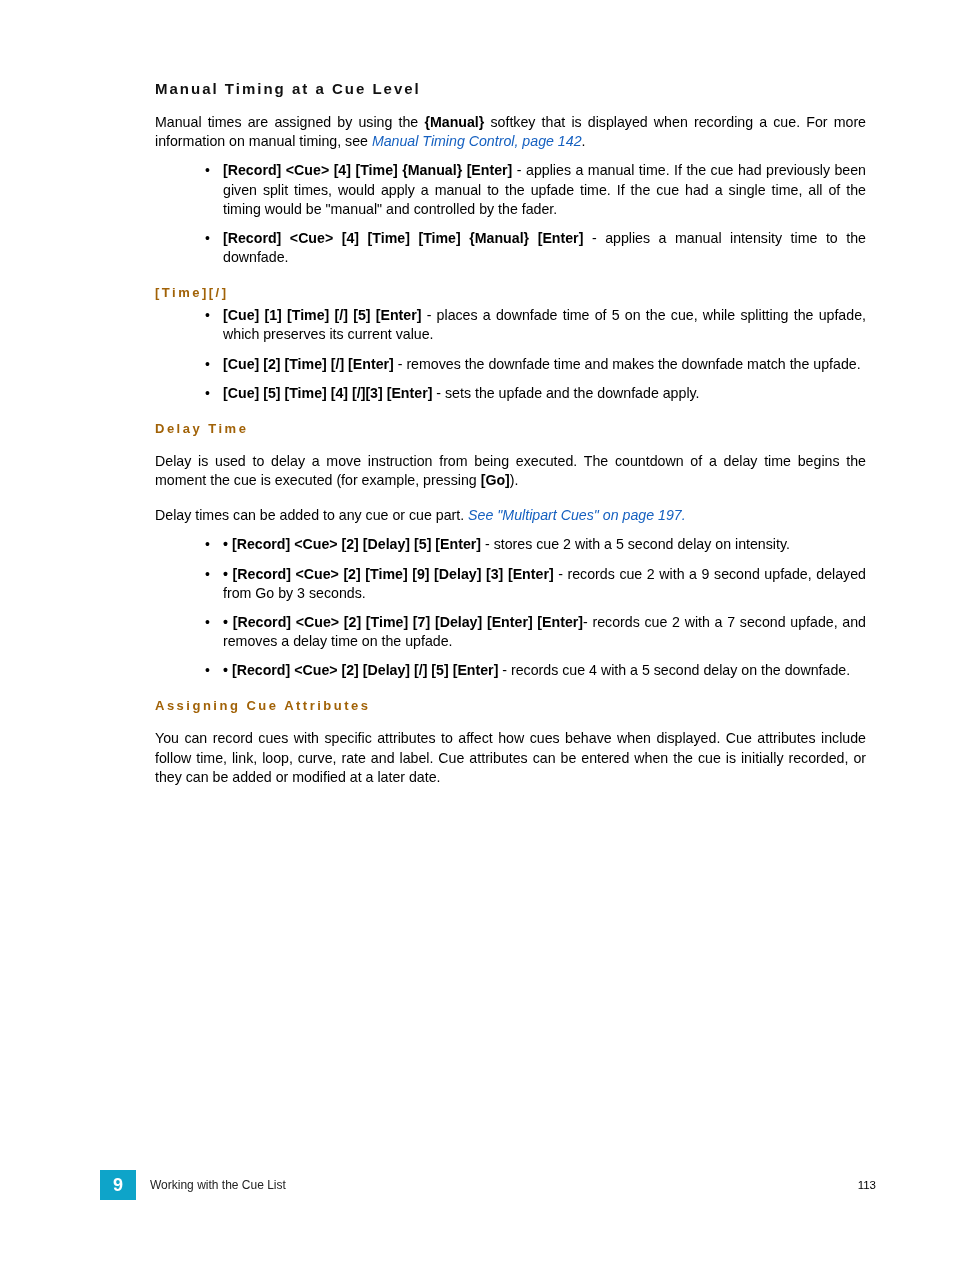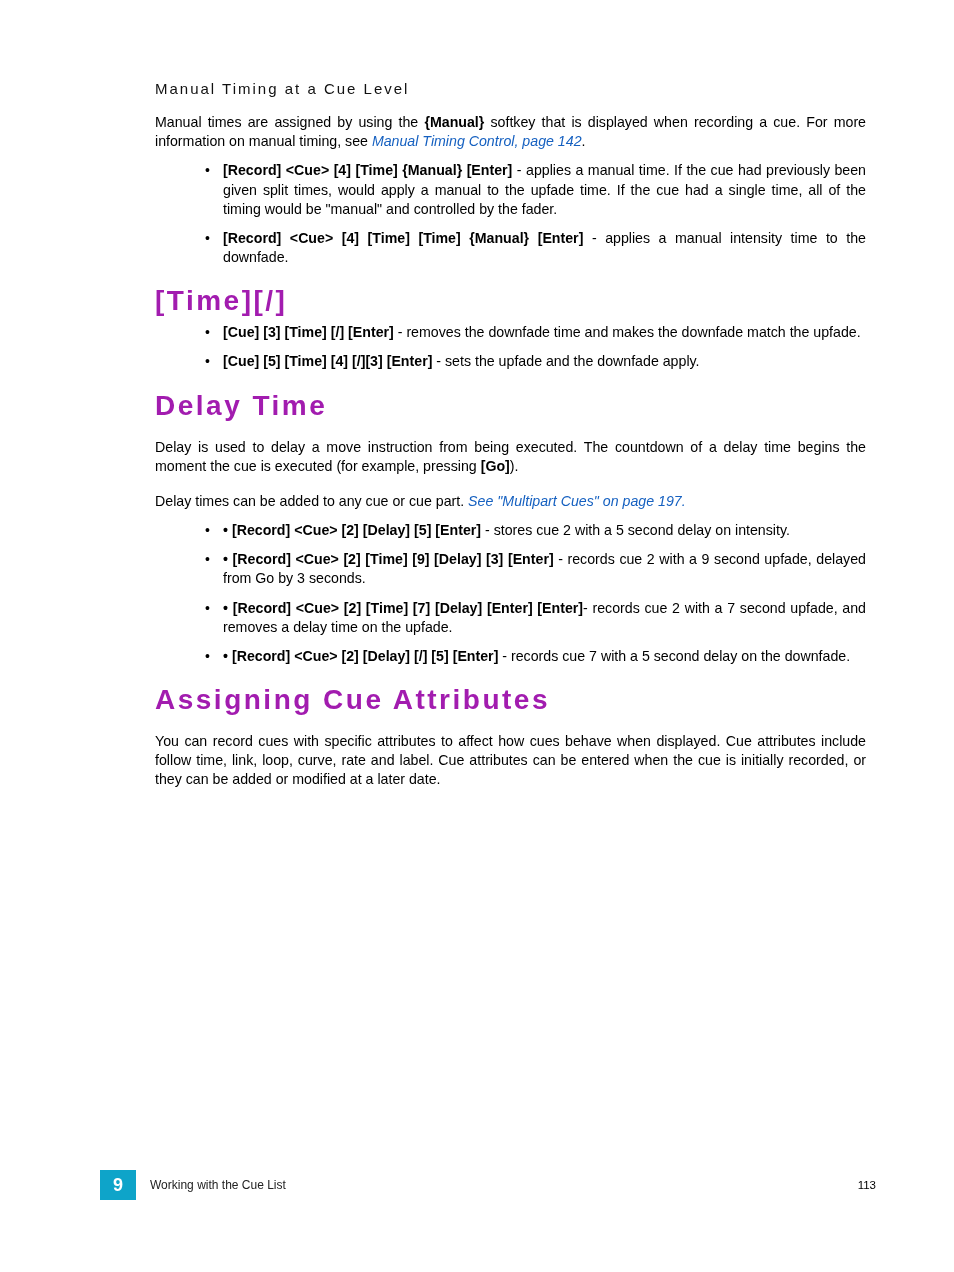--- a/index.html
+++ b/index.html
@@ -12,21 +12,21 @@
     height: 1272px;
     position: relative;
     box-sizing: border-box;
   }
   .page {
     padding: 80px 88px 0 155px;
     box-sizing: border-box;
   }
   .h3 {
     font-size: 15px;
-    font-weight: 400;
+    font-weight: 700;
     letter-spacing: 2px;
     margin: 0 0 8px 0;
     color: #111;
   }
   .p {
     font-size: 14.2px;
     line-height: 1.35;
     margin: 16px 0 10px 0;
     text-align: justify;
   }
@@ -47,25 +47,25 @@
     position: relative;
   }
   ul.bul li::before {
     content: "•";
     position: absolute;
     left: -18px;
     top: 0;
     font-size: 14px;
   }
   .h2 {
-    font-size: 28px;
+    font-size: 13px;
     font-weight: bold;
     letter-spacing: 2.5px;
     margin: 18px 0 6px 0;
-    color: #a21caf;
+    color: #a16207;
   }
   .footer {
     position: absolute;
     bottom: 72px;
     left: 0;
     width: 954px;
     box-sizing: border-box;
     display: flex;
     align-items: center;
   }
@@ -107,21 +107,24 @@
       <b>[Record] &lt;Cue&gt; [4] [Time] {Manual} [Enter]</b><span> - applies a manual time. If the cue had previously been given split times, would apply a manual to the upfade time. If the cue had a single time, all of the timing would be "manual" and controlled by the fader.</span>
     </li>
     <li>
       <b>[Record] &lt;Cue&gt; [4] [Time] [Time] {Manual} [Enter]</b><span> - applies a manual intensity time to the downfade.</span>
     </li>
   </ul>
 
   <div class="h2">[Time][/]</div>
   <ul class="bul">
     <li>
-      <b>[Cue] [3] [Time] [/] [Enter]</b><span> - removes the downfade time and makes the downfade match the upfade.</span>
+      <b>[Cue] [1] [Time] [/] [5] [Enter]</b><span> - places a downfade time of 5 on the cue, while splitting the upfade, which preserves its current value.</span>
+    </li>
+    <li>
+      <b>[Cue] [2] [Time] [/] [Enter]</b><span> - removes the downfade time and makes the downfade match the upfade.</span>
     </li>
     <li>
       <b>[Cue] [5] [Time] [4] [/][3] [Enter]</b><span> - sets the upfade and the downfade apply.</span>
     </li>
   </ul>
 
   <div class="h2">Delay Time</div>
   <div class="p">
     <span>Delay is used to delay a move instruction from being executed. The countdown of a delay time begins the moment the cue is executed (for example, pressing </span><b>[Go]</b><span>).</span>
   </div>
@@ -132,21 +135,21 @@
     <li>
       <b>• </b><b>[Record] &lt;Cue&gt; [2] [Delay] [5] [Enter]</b><span> - stores cue 2 with a 5 second delay on intensity.</span>
     </li>
     <li>
       <b>• </b><b>[Record] &lt;Cue&gt; [2] [Time] [9] [Delay] [3] [Enter]</b><span> - records cue 2 with a 9 second upfade, delayed from Go by 3 seconds.</span>
     </li>
     <li>
       <b>• </b><b>[Record] &lt;Cue&gt; [2] [Time] [7] [Delay] [Enter] [Enter]</b><span>- records cue 2 with a 7 second upfade, and removes a delay time on the upfade.</span>
     </li>
     <li>
-      <b>• </b><b>[Record] &lt;Cue&gt; [2] [Delay] [/] [5] [Enter]</b><span> - records cue 7 with a 5 second delay on the downfade.</span>
+      <b>• </b><b>[Record] &lt;Cue&gt; [2] [Delay] [/] [5] [Enter]</b><span> - records cue 4 with a 5 second delay on the downfade.</span>
     </li>
   </ul>
 
   <div class="h2">Assigning Cue Attributes</div>
   <div class="p">You can record cues with specific attributes to affect how cues behave when displayed. Cue attributes include follow time, link, loop, curve, rate and label. Cue attributes can be entered when the cue is initially recorded, or they can be added or modified at a later date.</div>
 
 </div>
 
 <div class="footer">
   <div class="chapnum-box">9</div>

